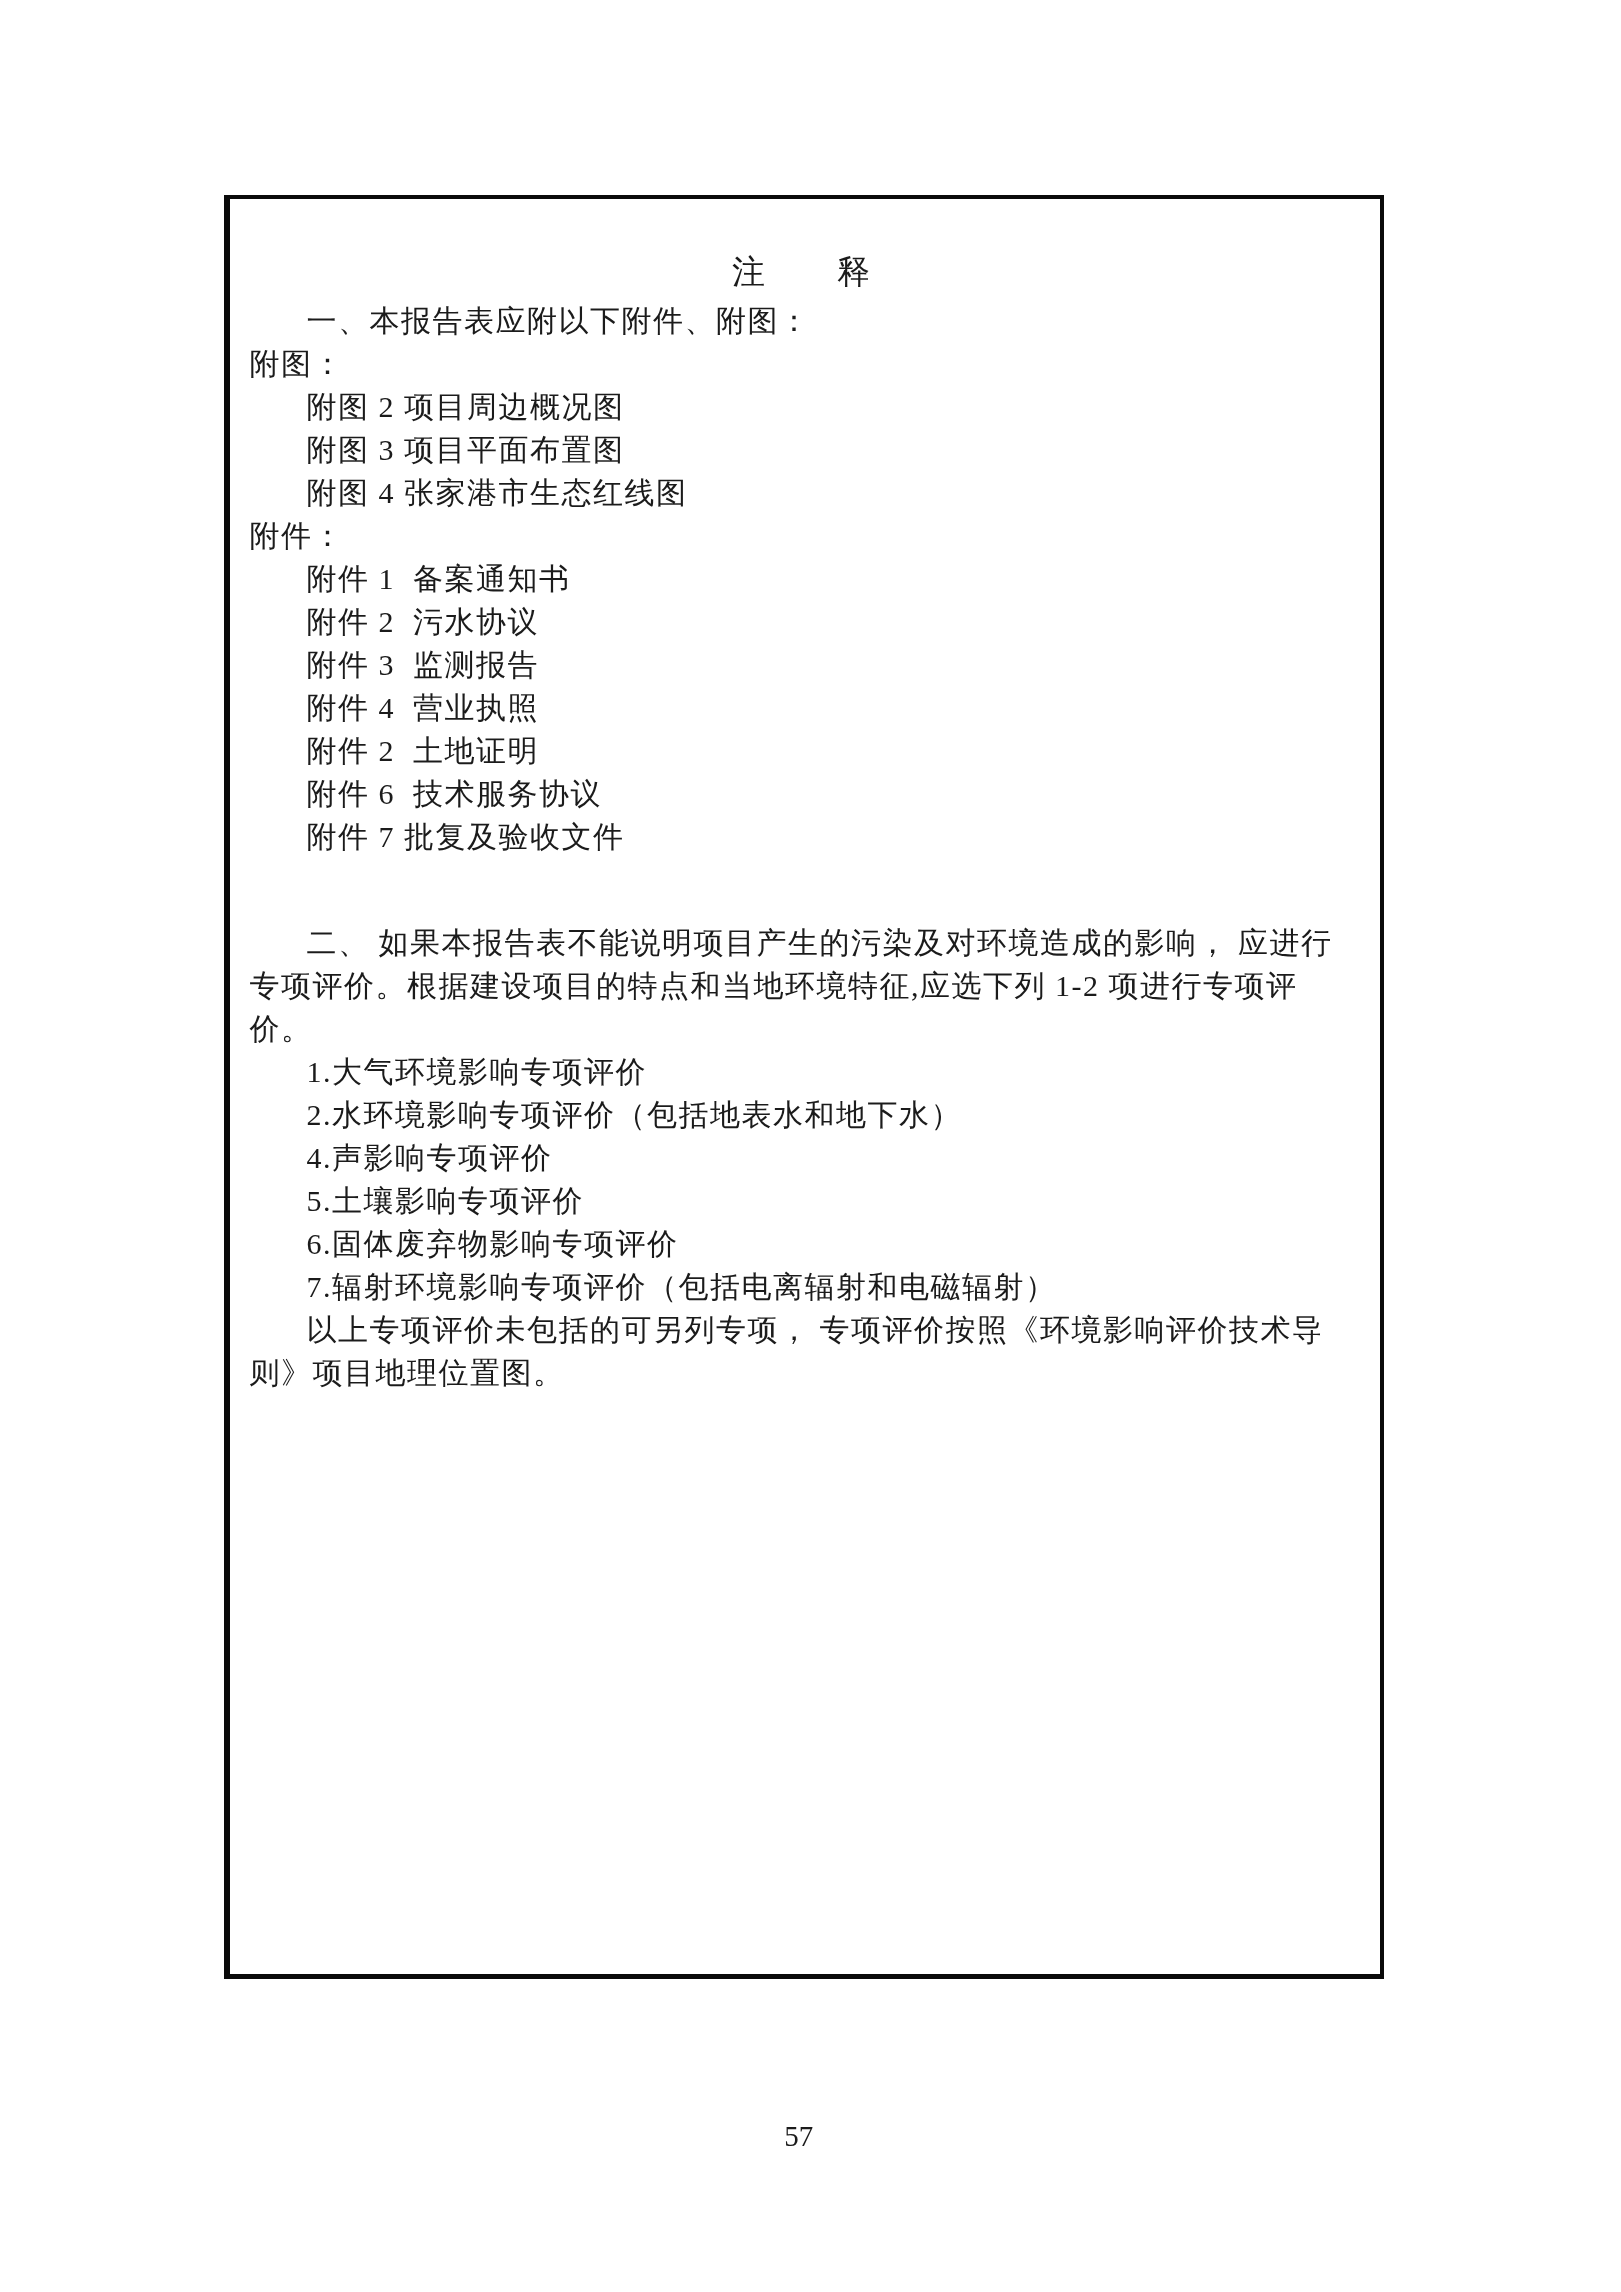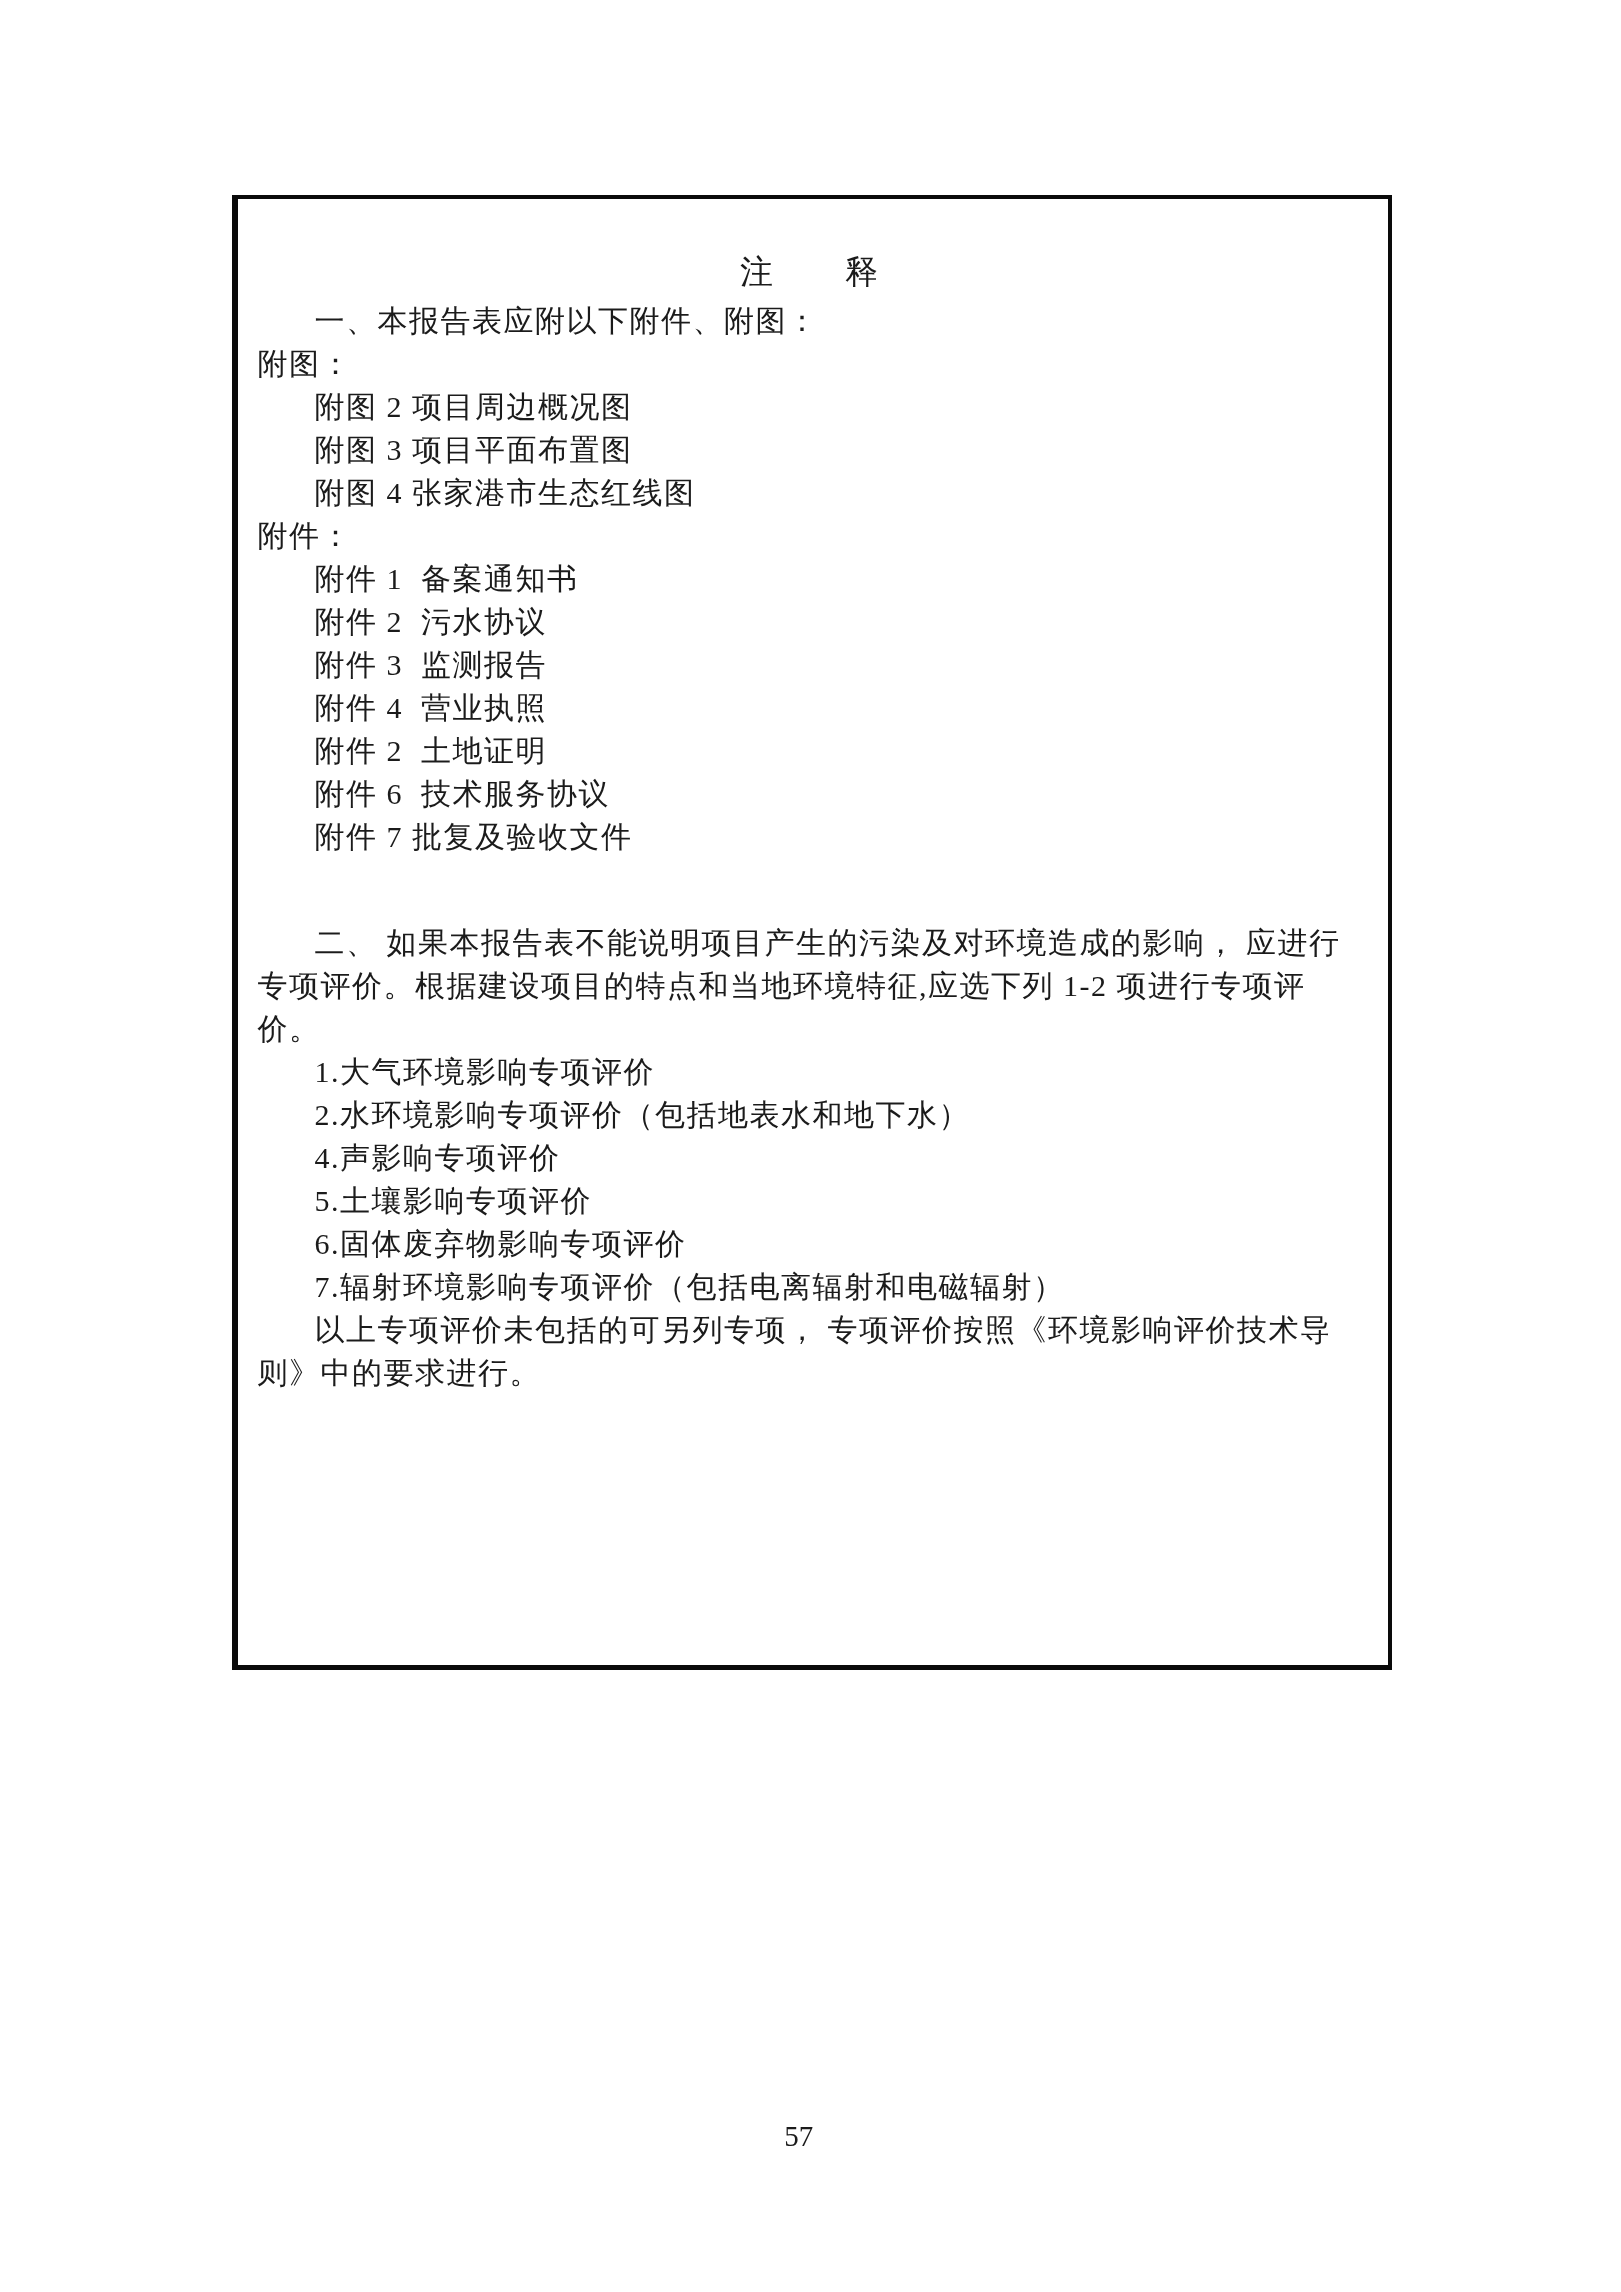--- a/index.html
+++ b/index.html
@@ -11,24 +11,24 @@
     position: relative;
     width: 1621px;
     height: 2293px;
     background: #ffffff;
     font-family: "Liberation Serif", "DejaVu Serif", serif;
     color: #1b1b1b;
     overflow: hidden;
   }
   .note-frame {
     position: absolute;
-    left: 232px;
+    left: 224px;
     top: 195px;
     width: 1160px;
-    height: 1475px;
+    height: 1784px;
     border-style: solid;
     border-color: #0a0a0a;
     border-width: 4.9px 4.9px 5.9px 6.9px;
     box-sizing: border-box;
     padding: 51px 25.5px 0 19.6px;
   }
   .note-title {
     text-align: center;
     font-size: 33px;
     line-height: 45px;
@@ -78,21 +78,21 @@
         <div class="note-line indent-1"><span>附件 7 批复及验收文件</span></div>
         <div class="note-line indent-1" style="margin-top: 63px;"><span>二、 如果本报告表不能说明项目产生的污染及对环境造成的影响， 应进行</span></div>
         <div class="note-line indent-0"><span>专项评价。根据建设项目的特点和当地环境特征,应选下列 1-2 项进行专项评价。</span></div>
         <div class="note-line indent-1"><span>1.大气环境影响专项评价</span></div>
         <div class="note-line indent-1"><span>2.水环境影响专项评价（包括地表水和地下水）</span></div>
         <div class="note-line indent-1"><span>4.声影响专项评价</span></div>
         <div class="note-line indent-1"><span>5.土壤影响专项评价</span></div>
         <div class="note-line indent-1"><span>6.固体废弃物影响专项评价</span></div>
         <div class="note-line indent-1"><span>7.辐射环境影响专项评价（包括电离辐射和电磁辐射）</span></div>
         <div class="note-line indent-1"><span>以上专项评价未包括的可另列专项， 专项评价按照《环境影响评价技术导</span></div>
-        <div class="note-line indent-0"><span>则》中的要求进行。</span></div>
+        <div class="note-line indent-0"><span>则》项目地理位置图。</span></div>
       </div>
 
   </div>
 
   <div class="page-number">57</div>
 
 </div>
 
 
 </body></html>

